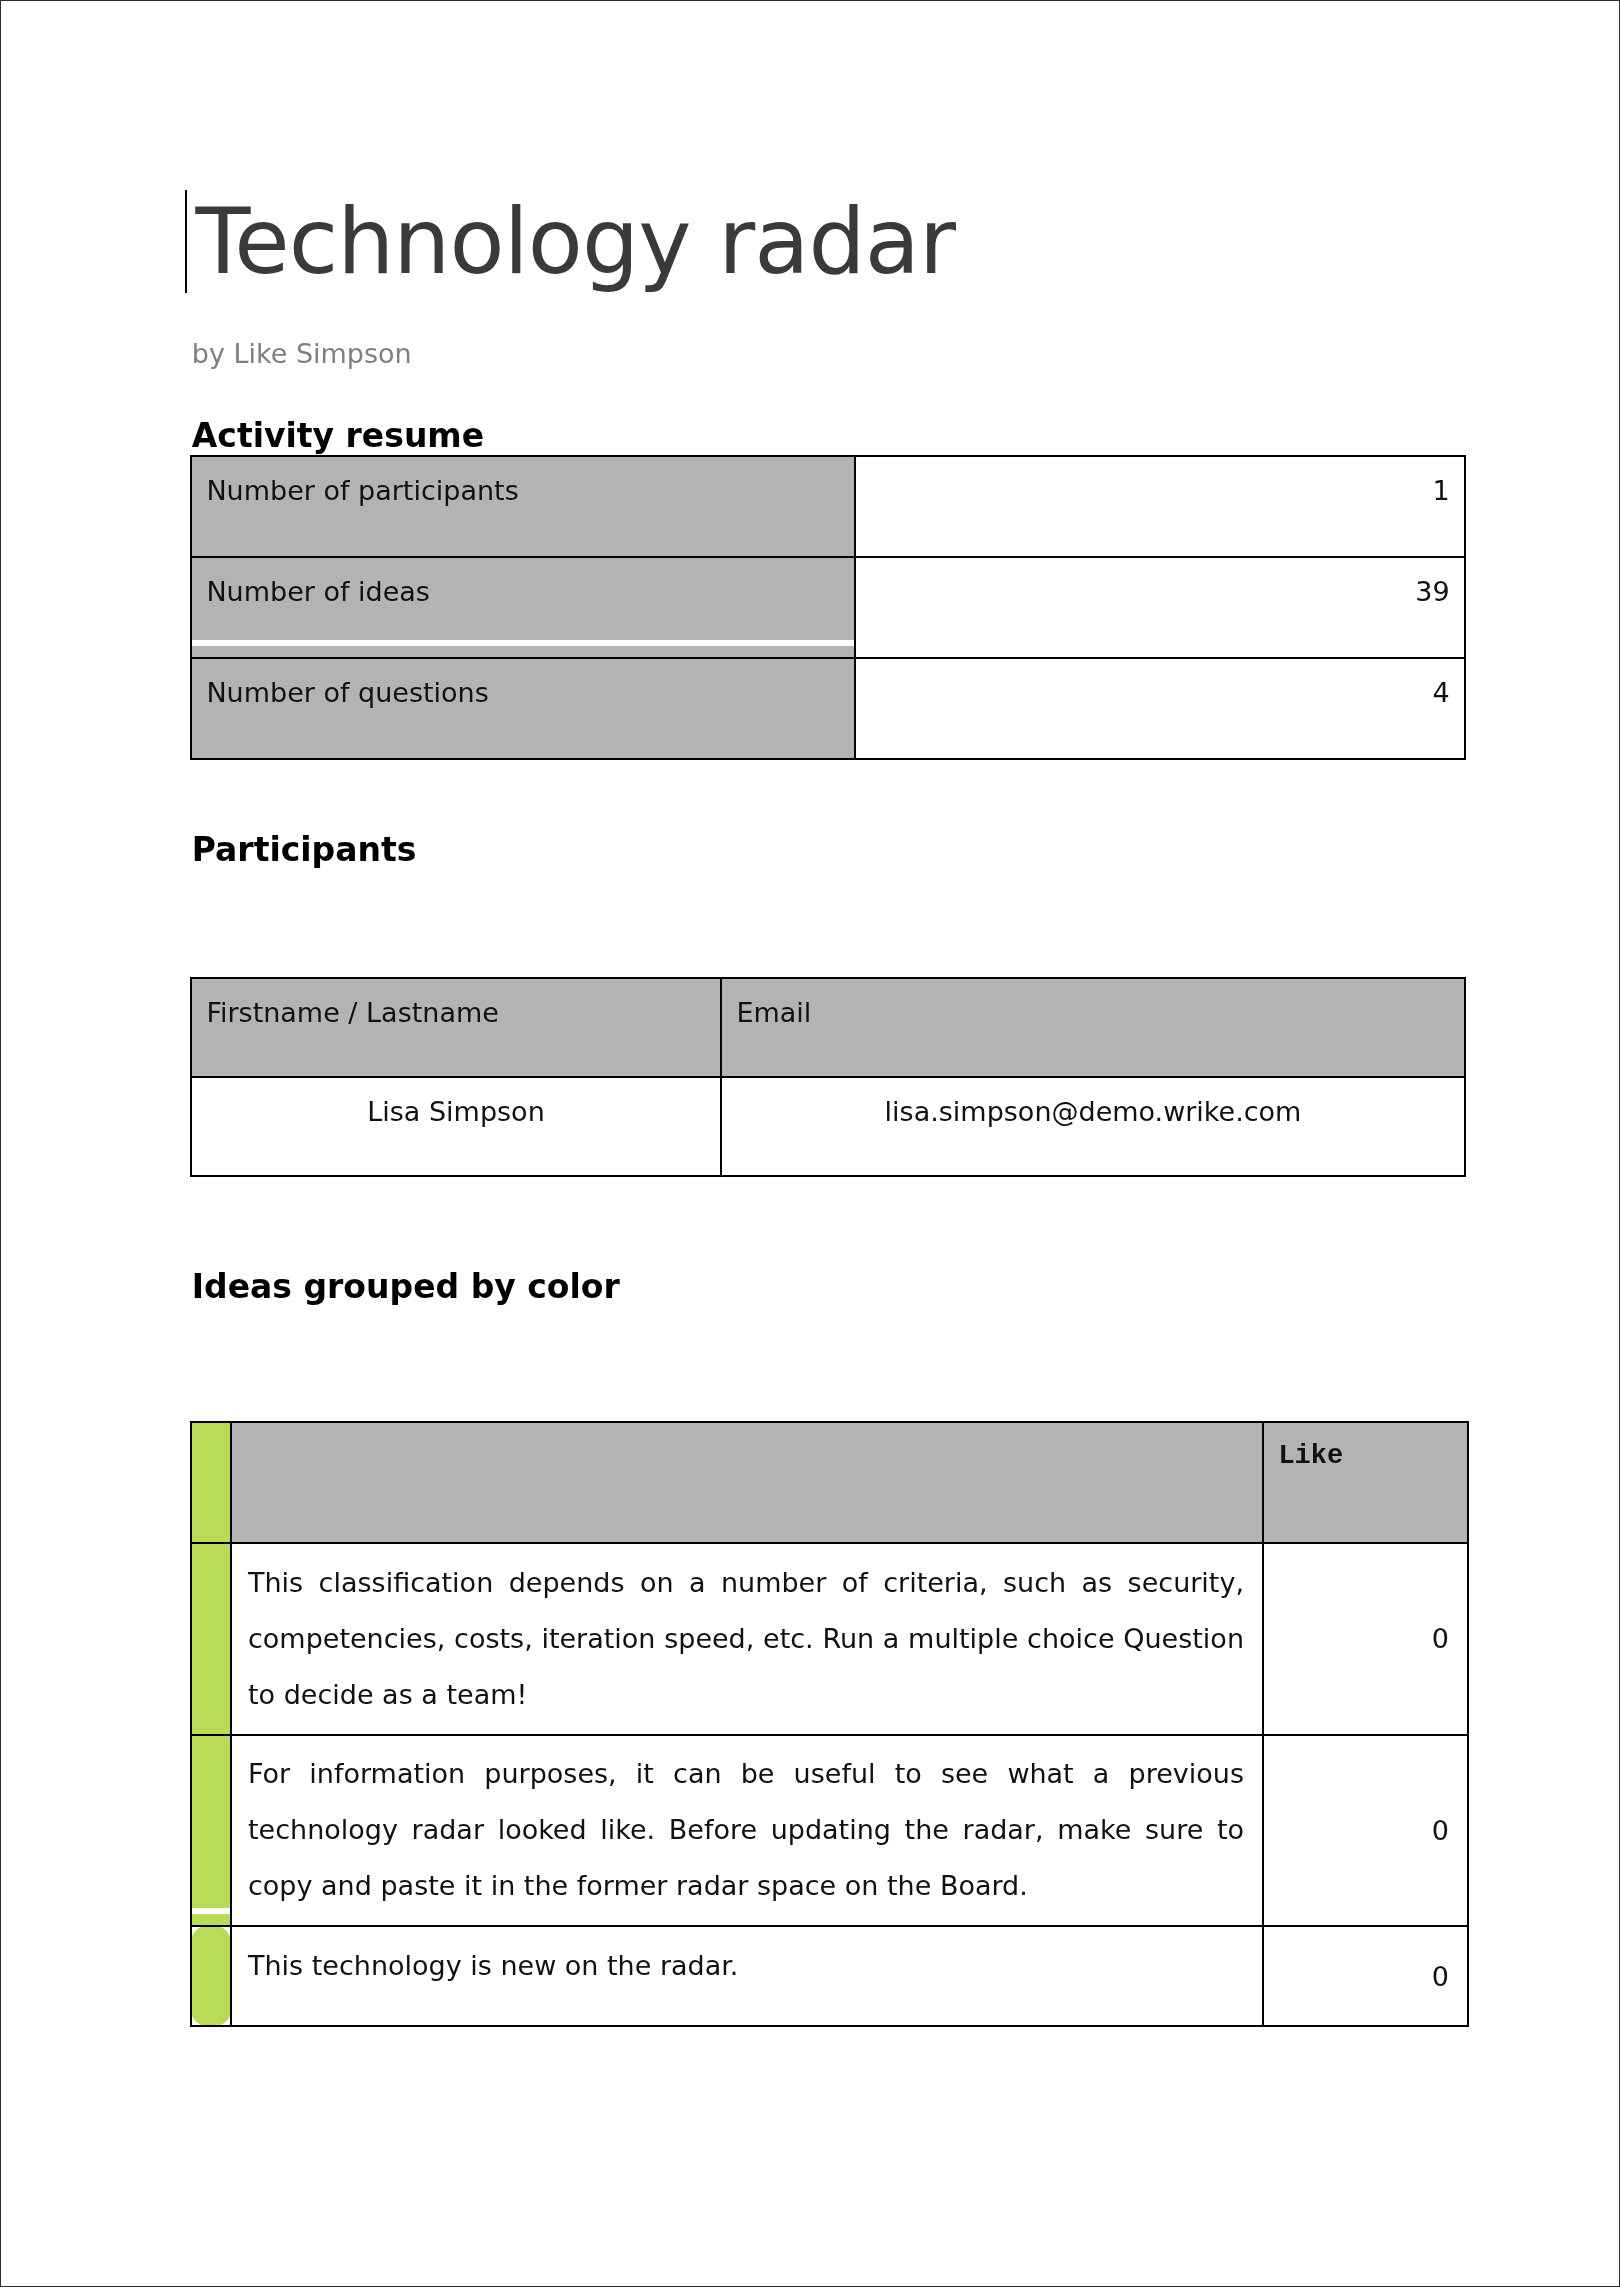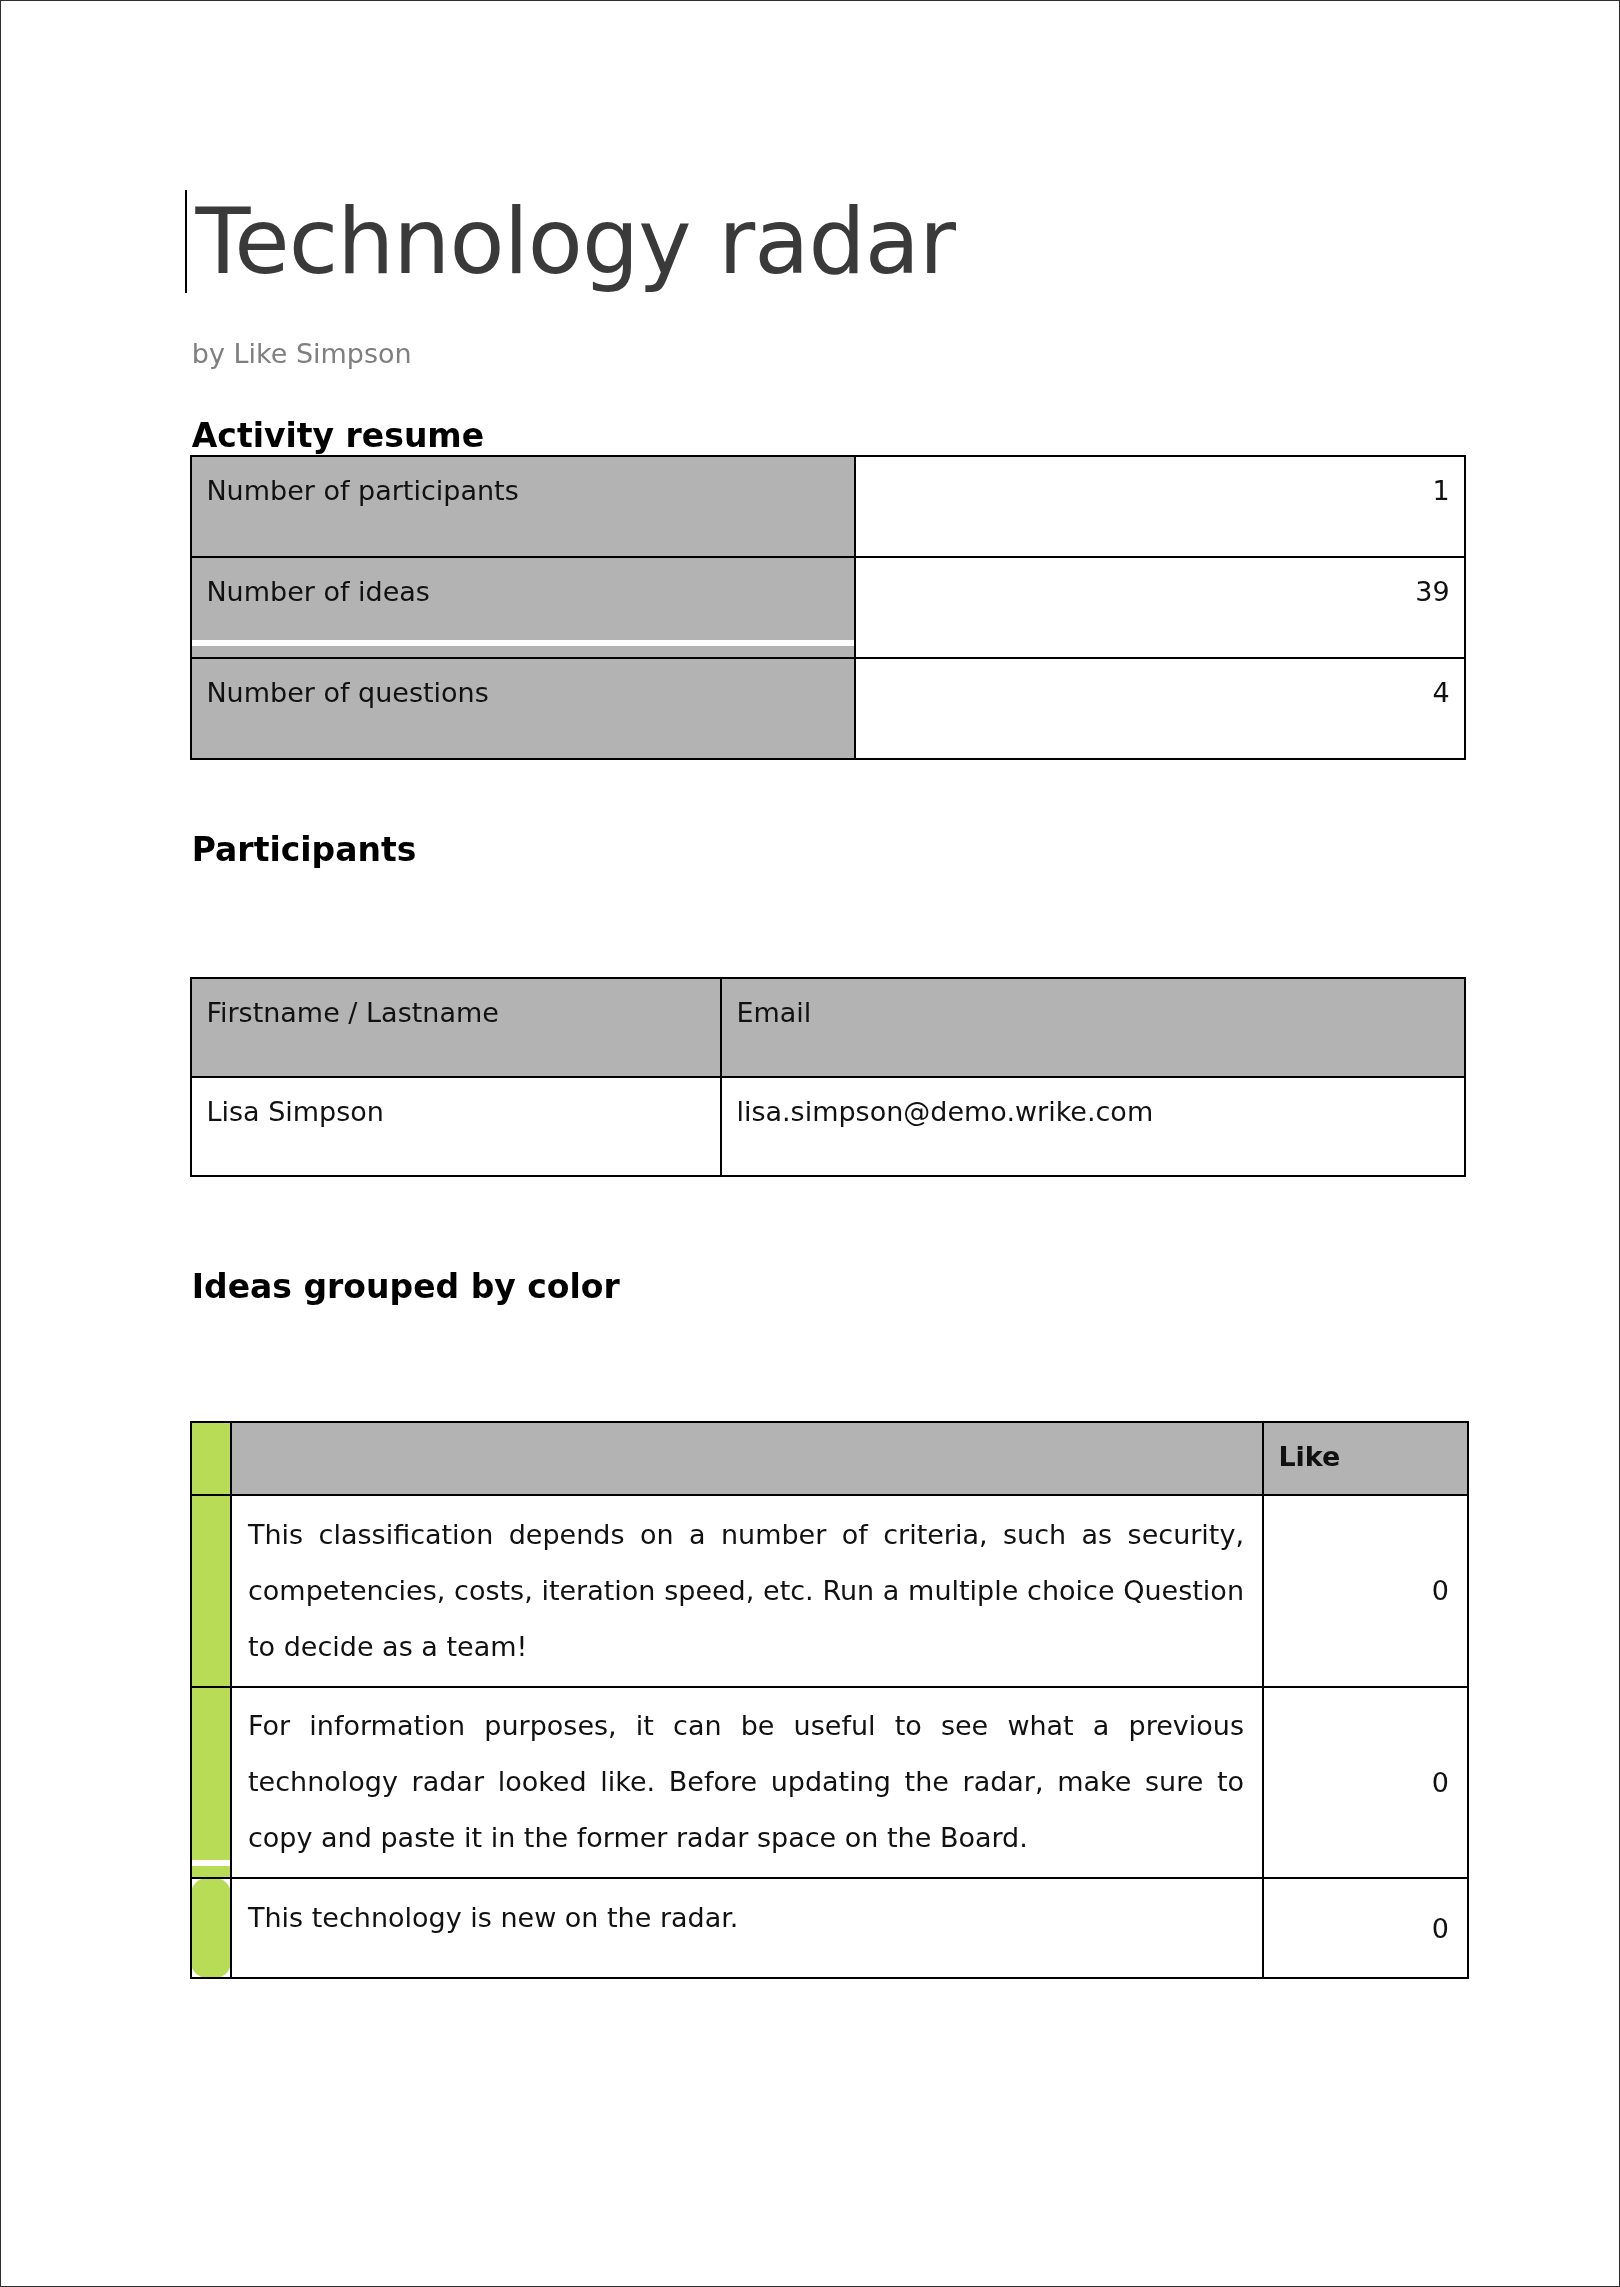--- a/index.html
+++ b/index.html
@@ -85,33 +85,33 @@
     position: absolute;
     left: 0;
     right: 0;
     bottom: 10.8px;
     height: 6.3px;
     background: #ffffff;
   }
 
   
   table.participants { margin-top: 108px; }
-  table.participants td, table.participants th { height: 99px; }
+  table.participants td, table.participants th { height: 99px; text-align: center; }
   table.participants col.c1 { width: 530px; }
   table.participants th {
     text-align: left;
     font-weight: 400;
   }
 
   
   table.ideas { margin-top: 115px; }
   table.ideas col.c-color { width: 40px; }
   table.ideas col.c-text  { width: 1032px; }
   table.ideas col.c-like  { width: 205px; }
-  table.ideas tr.hdr td, table.ideas tr.hdr th { height: 73px; }
+  table.ideas tr.hdr td, table.ideas tr.hdr th { height: 121px; font-family: Liberation Mono, monospace; }
   table.ideas th.like-hdr {
     text-align: left;
     font-weight: 700;
     background: #b3b3b3;
   }
   table.ideas td.idea-text-cell {
     text-align: justify;
     line-height: 56px;
     padding: 10.8px 18px 10.8px 16px;
   }

